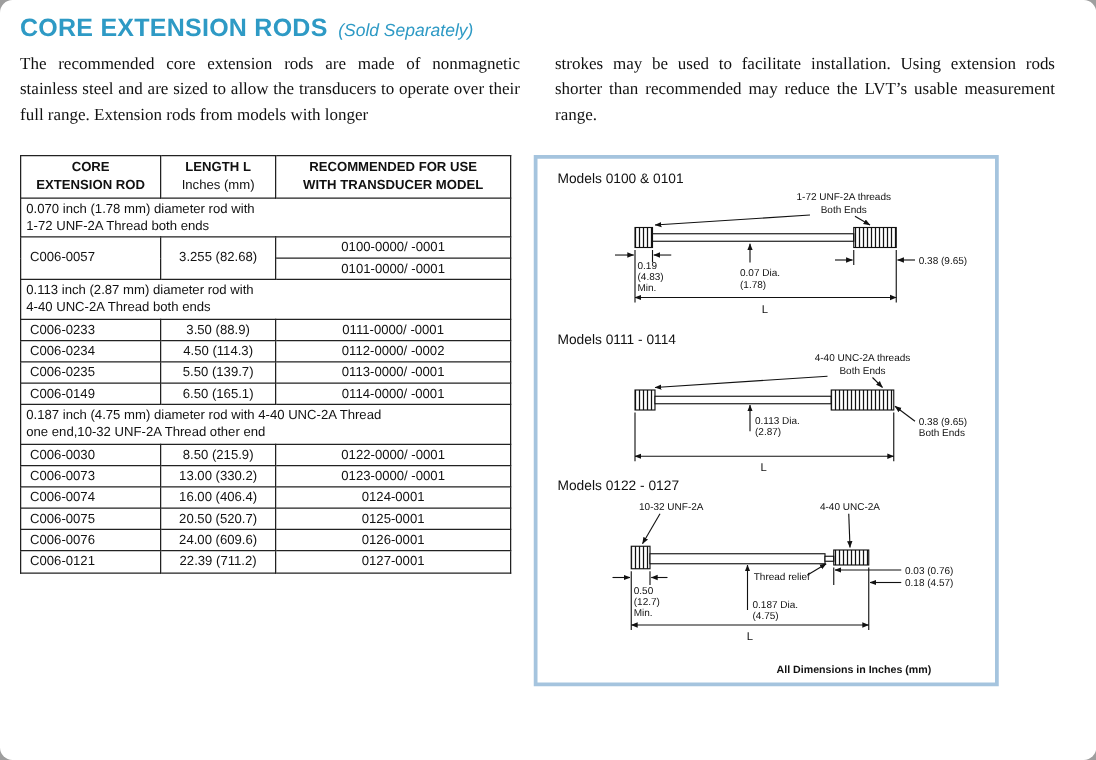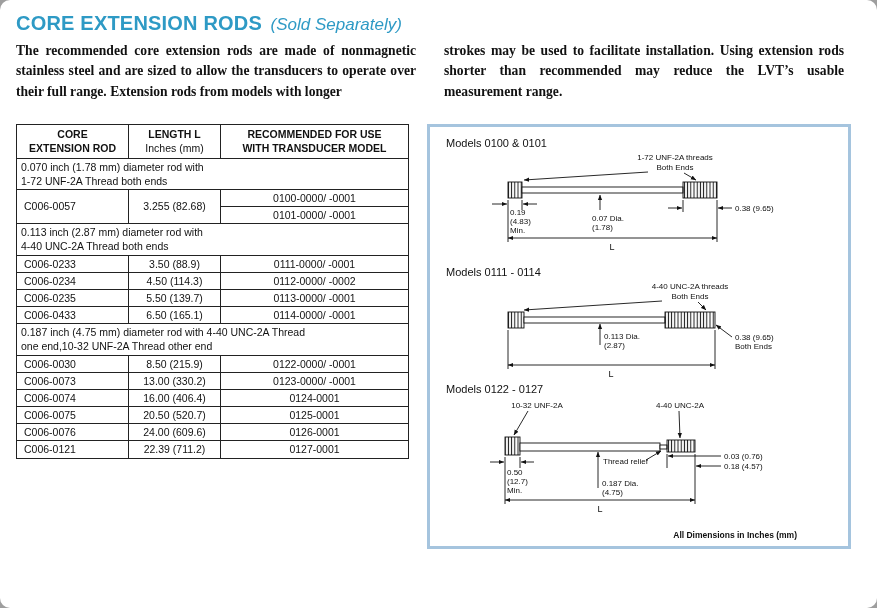--- a/index.html
+++ b/index.html
@@ -3,39 +3,39 @@
 <meta charset="utf-8">
 <style>
   html,body{margin:0;padding:0;background:#9e9e9e;}
   .page{
     width:877px;height:608px;background:#fff;border-radius:10px;
     box-sizing:border-box;padding:10px 16px;position:relative;
     font-family:"Liberation Sans",sans-serif;color:#111;overflow:hidden;
   }
   .title-line{margin:2px 0 6px 0;}
   .doc-title{color:#2e9ac5;font-weight:bold;font-size:20px;letter-spacing:.2px;}
-  .doc-subtitle{color:#2e9ac5;font-style:italic;font-size:17px;margin-left:4px;}
-  .intro{display:flex;gap:28px;font-family:"Liberation Serif",serif;font-size:13.6px;line-height:1.5;font-weight:bold;}
+  .doc-subtitle{color:#2e9ac5;font-style:italic;font-size:14px;margin-left:4px;}
+  .intro{display:flex;gap:28px;font-family:"Liberation Serif",serif;font-size:13.6px;line-height:1.5;}
   .intro .col{width:400px;text-align:justify;}
   .content{display:flex;gap:18px;margin-top:22px;align-items:flex-start;}
 
   
   table.rod-table{border-collapse:collapse;font-size:10.5px;}
   .rod-table th,.rod-table td{border:1px solid #222;padding:1px 4px;line-height:1.35;}
   .rod-table th{font-weight:bold;text-align:center;padding:2px 3px;}
   .rod-table th .nrm{font-weight:normal;}
   .c1{width:112px}.c2{width:92px}.c3{width:188px}
   td.rod{text-align:left;padding-left:7px;}
   td.len{text-align:center;}
   td.mdl{text-align:center;}
   tr.note td{}
 
   
   .panel{
-    width:424px;min-height:424px;box-sizing:border-box;
+    width:372px;min-height:424px;box-sizing:border-box;
     border:3px solid #a5c4de;padding:8px 6px 4px 10px;background:#fff;
   }
   .dg-title{font-size:11px;margin:2px 0 1px 6px;}
   .panel svg{display:block;}
   .panel svg text{font-family:"Liberation Sans",sans-serif;font-size:8px;fill:#111;}
   .panel svg text.lblL{font-size:9px;}
   .ln{stroke:#111;stroke-width:0.9;fill:none;}
   .panel-footer{font-size:8.5px;font-weight:bold;text-align:right;padding:2px 45px 2px 0;}
 </style>
 </head>
@@ -119,21 +119,21 @@
           <td class="rod">C006-0234</td>
           <td class="len">4.50  (114.3)</td>
           <td class="mdl">0112-0000/ -0002</td>
         </tr>
         <tr>
           <td class="rod">C006-0235</td>
           <td class="len">5.50  (139.7)</td>
           <td class="mdl">0113-0000/ -0001</td>
         </tr>
         <tr>
-          <td class="rod">C006-0433</td>
+          <td class="rod">C006-0149</td>
           <td class="len">6.50  (165.1)</td>
           <td class="mdl">0114-0000/ -0001</td>
         </tr>
 
         <tr class="note">
           <td colspan="3">
             <span>0.187 inch (4.75 mm) diameter rod with 4-40 UNC-2A Thread</span><br>
             <span>one end,10-32 UNF-2A Thread other end</span>
           </td>
         </tr>

